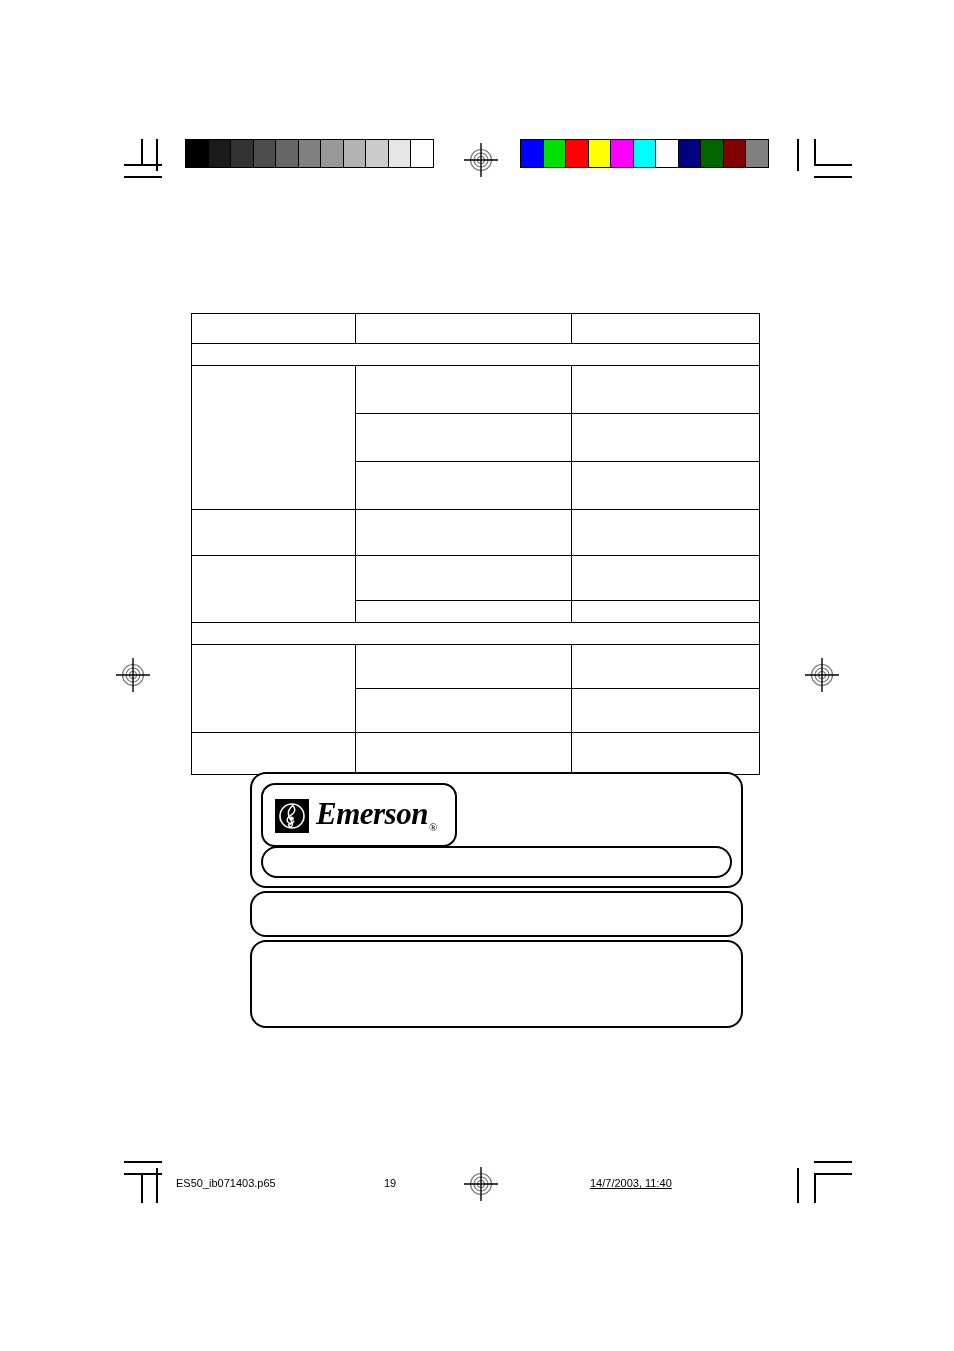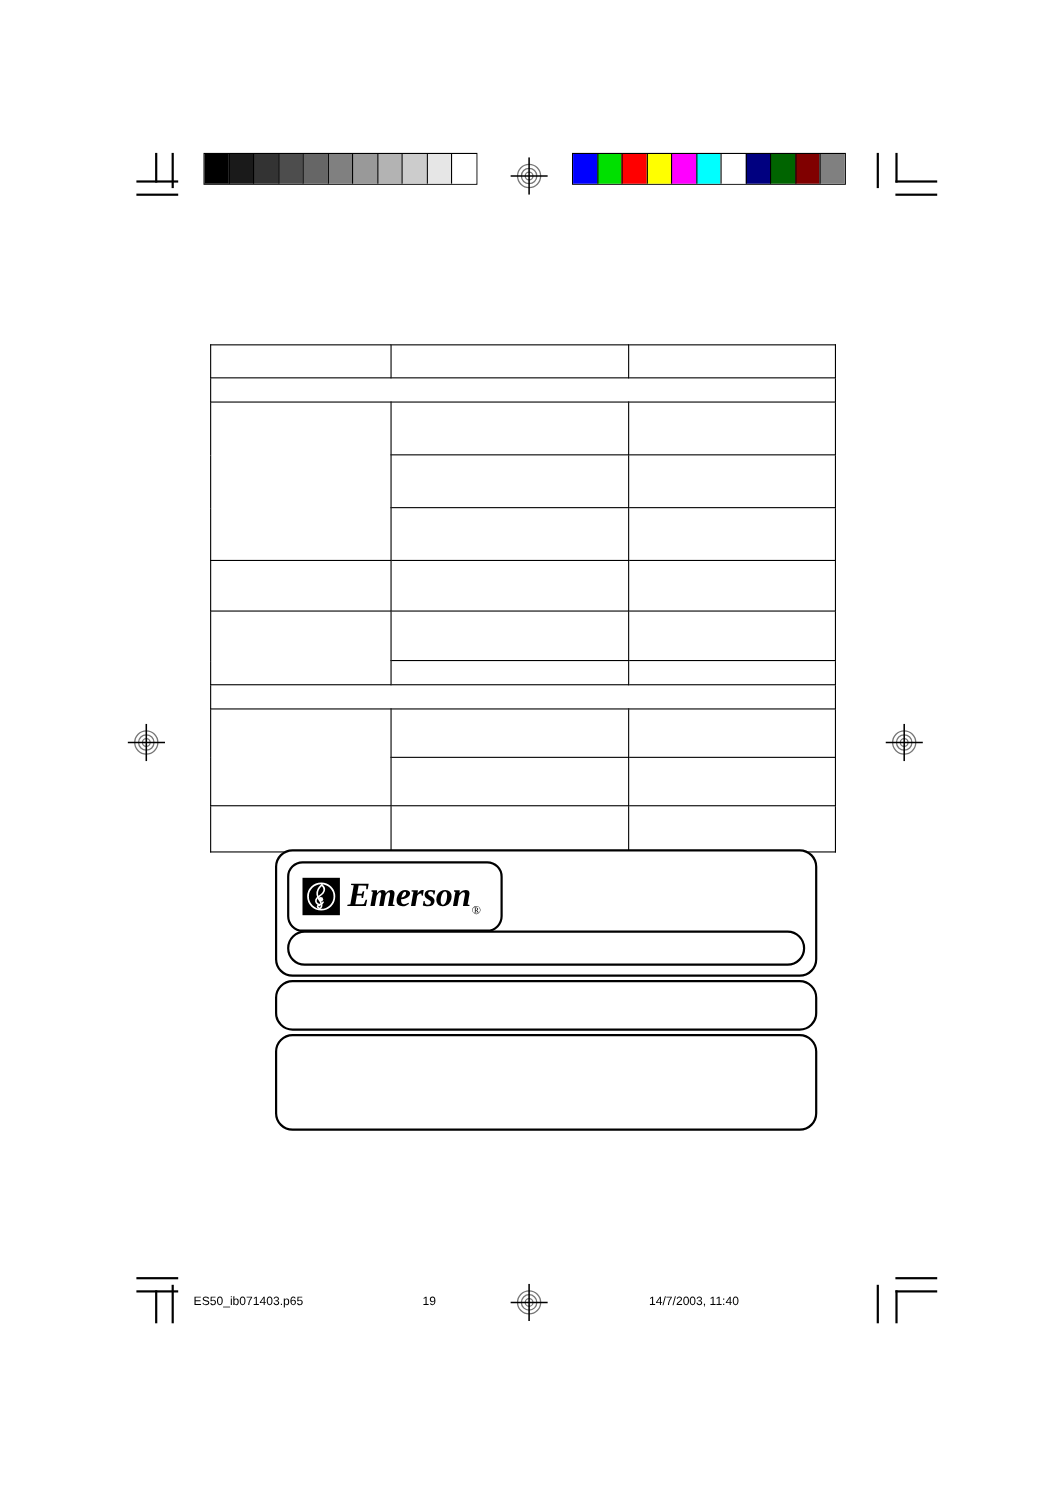--- a/index.html
+++ b/index.html
@@ -99,21 +99,21 @@
     border: 2px solid #000000;
     border-radius: 14px;
     background: #ffffff;
     box-sizing: border-box;
   }
   #logo-inner {
     position: absolute;
     left: 12px;
     top: 13px;
     display: flex;
-    align-items: flex-start;
+    align-items: flex-end;
     gap: 7px;
   }
   #logo-glyph-box {
     width: 34px;
     height: 34px;
     background: #000000;
     position: relative;
     flex: 0 0 auto;
   }
   #logo-wordmark {
@@ -157,21 +157,21 @@
   
   .footer-text {
     position: absolute;
     font-family: "Liberation Sans", sans-serif;
     font-size: 11px;
     color: #000000;
     white-space: nowrap;
   }
   #footer-file { left: 176px; top: 1177px; }
   #footer-page { left: 384px; top: 1177px; }
-  #footer-date { left: 590px; top: 1177px; }
+  #footer-date { left: 590px; top: 1177px; text-decoration: underline; }
 </style>
 </head>
 <body>
 
 <div id="page">
 
   <div>
     <div class="mark-line" style="left:124px; top:164px; width:38px; height:2px;"></div>
     <div class="mark-line" style="left:124px; top:176px; width:38px; height:2px;"></div>
     <div class="mark-line" style="left:141px; top:139px; width:2px; height:27px;"></div>

